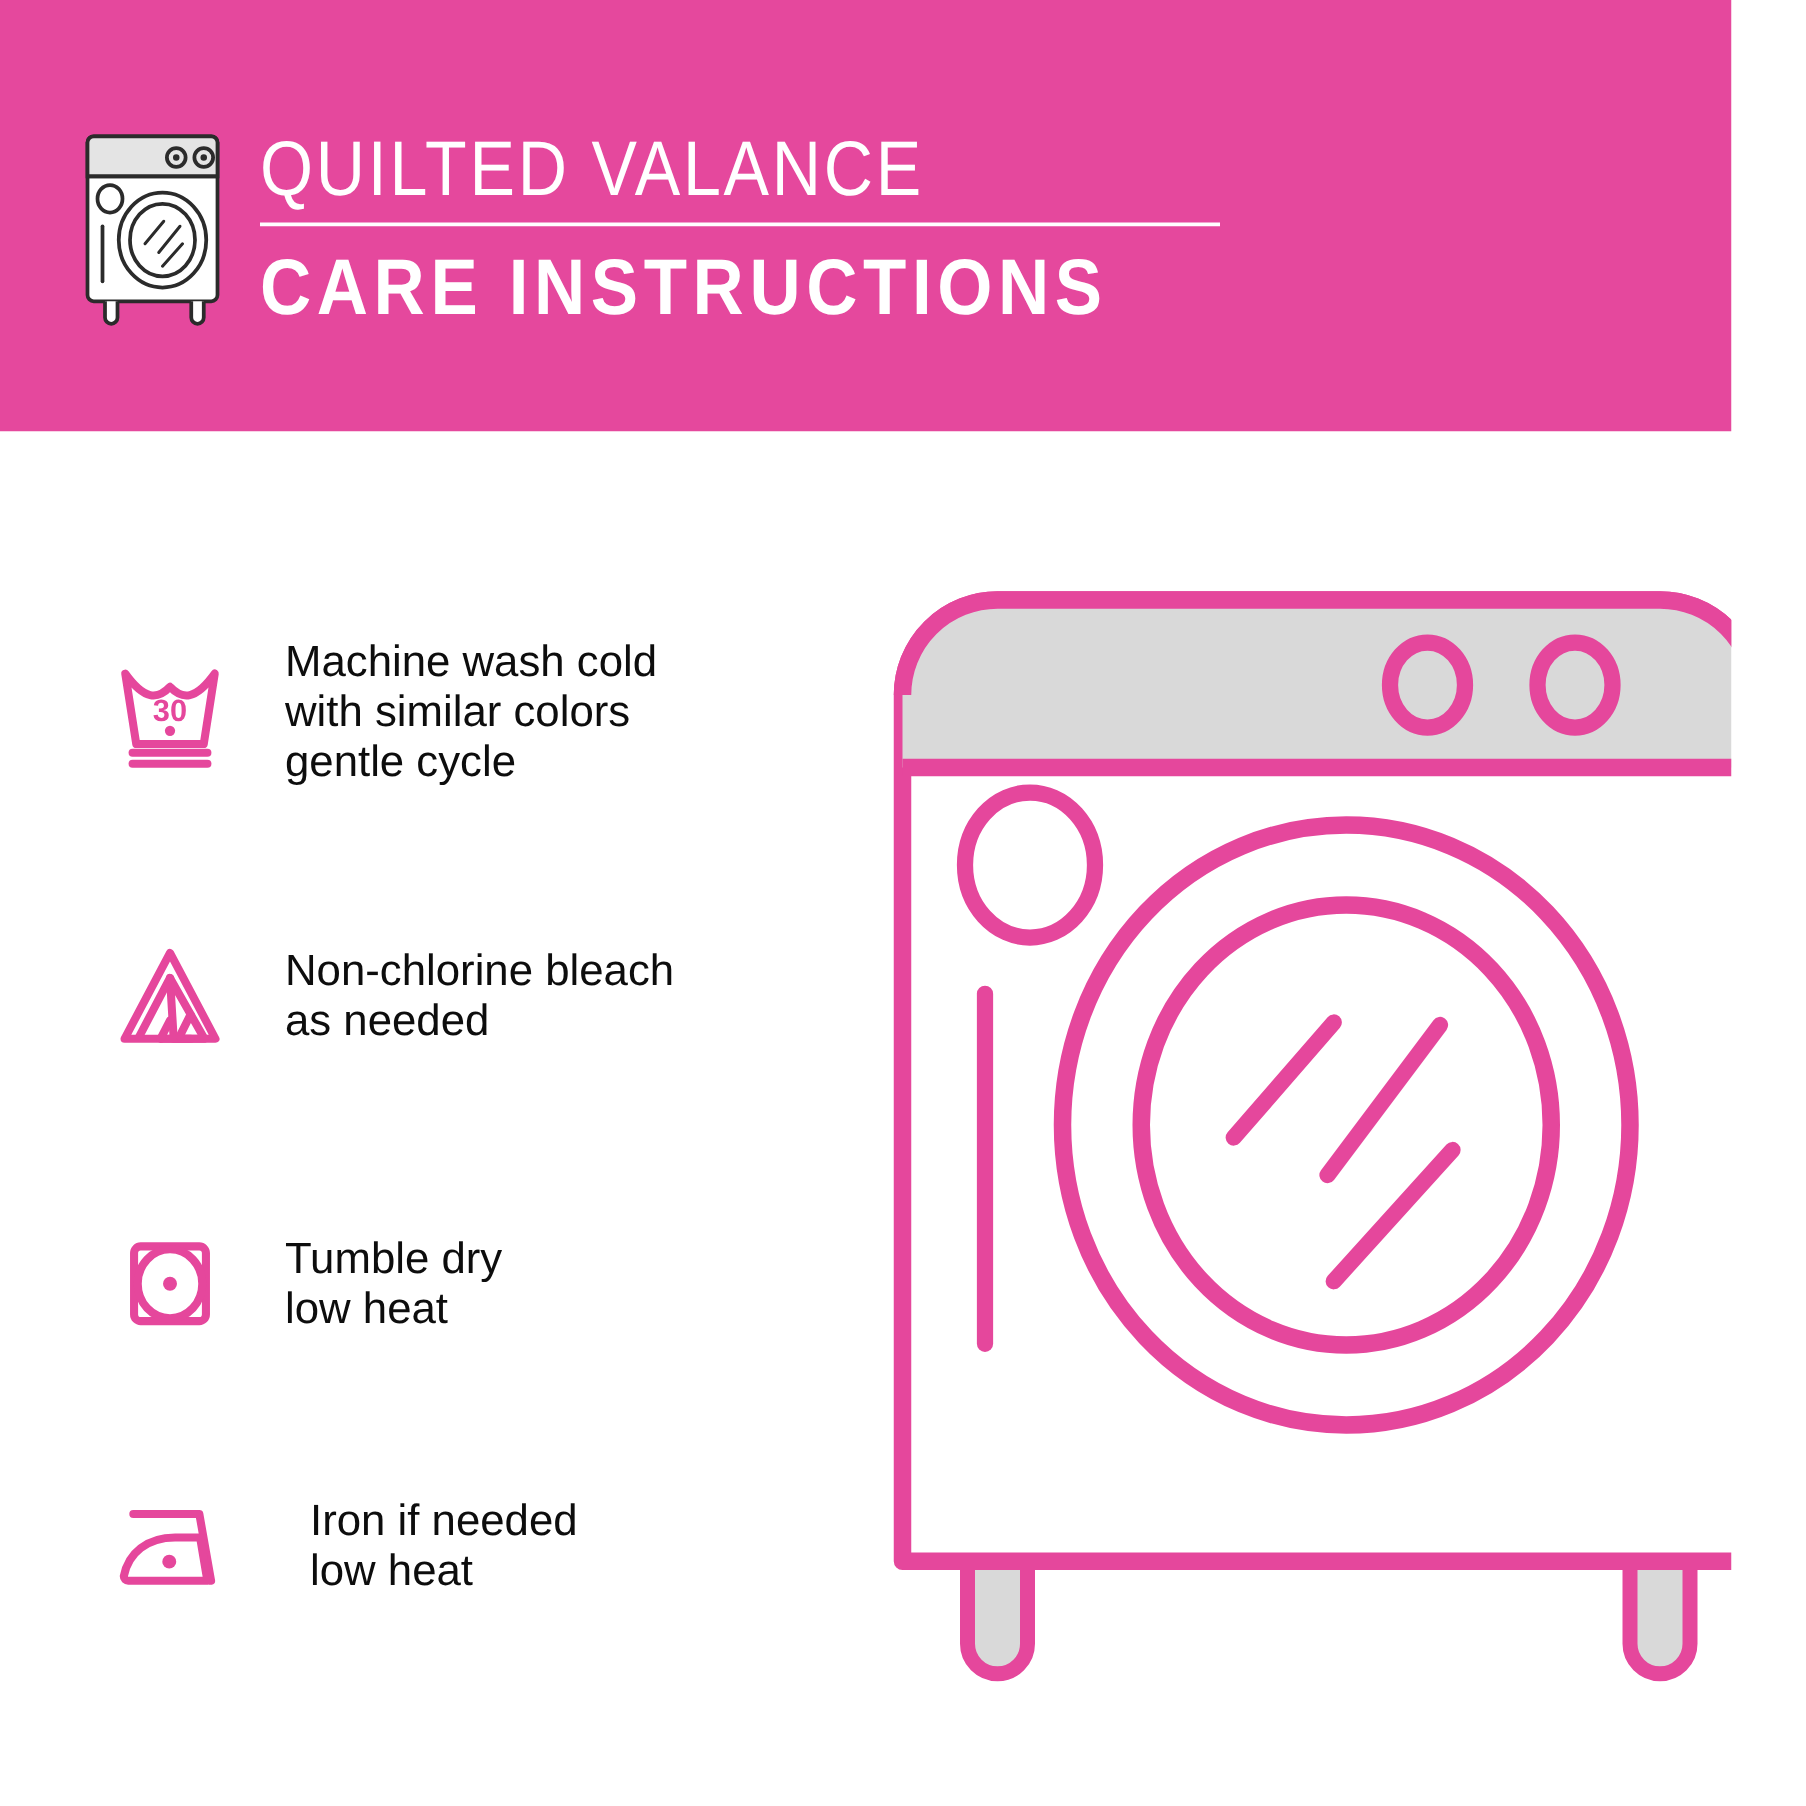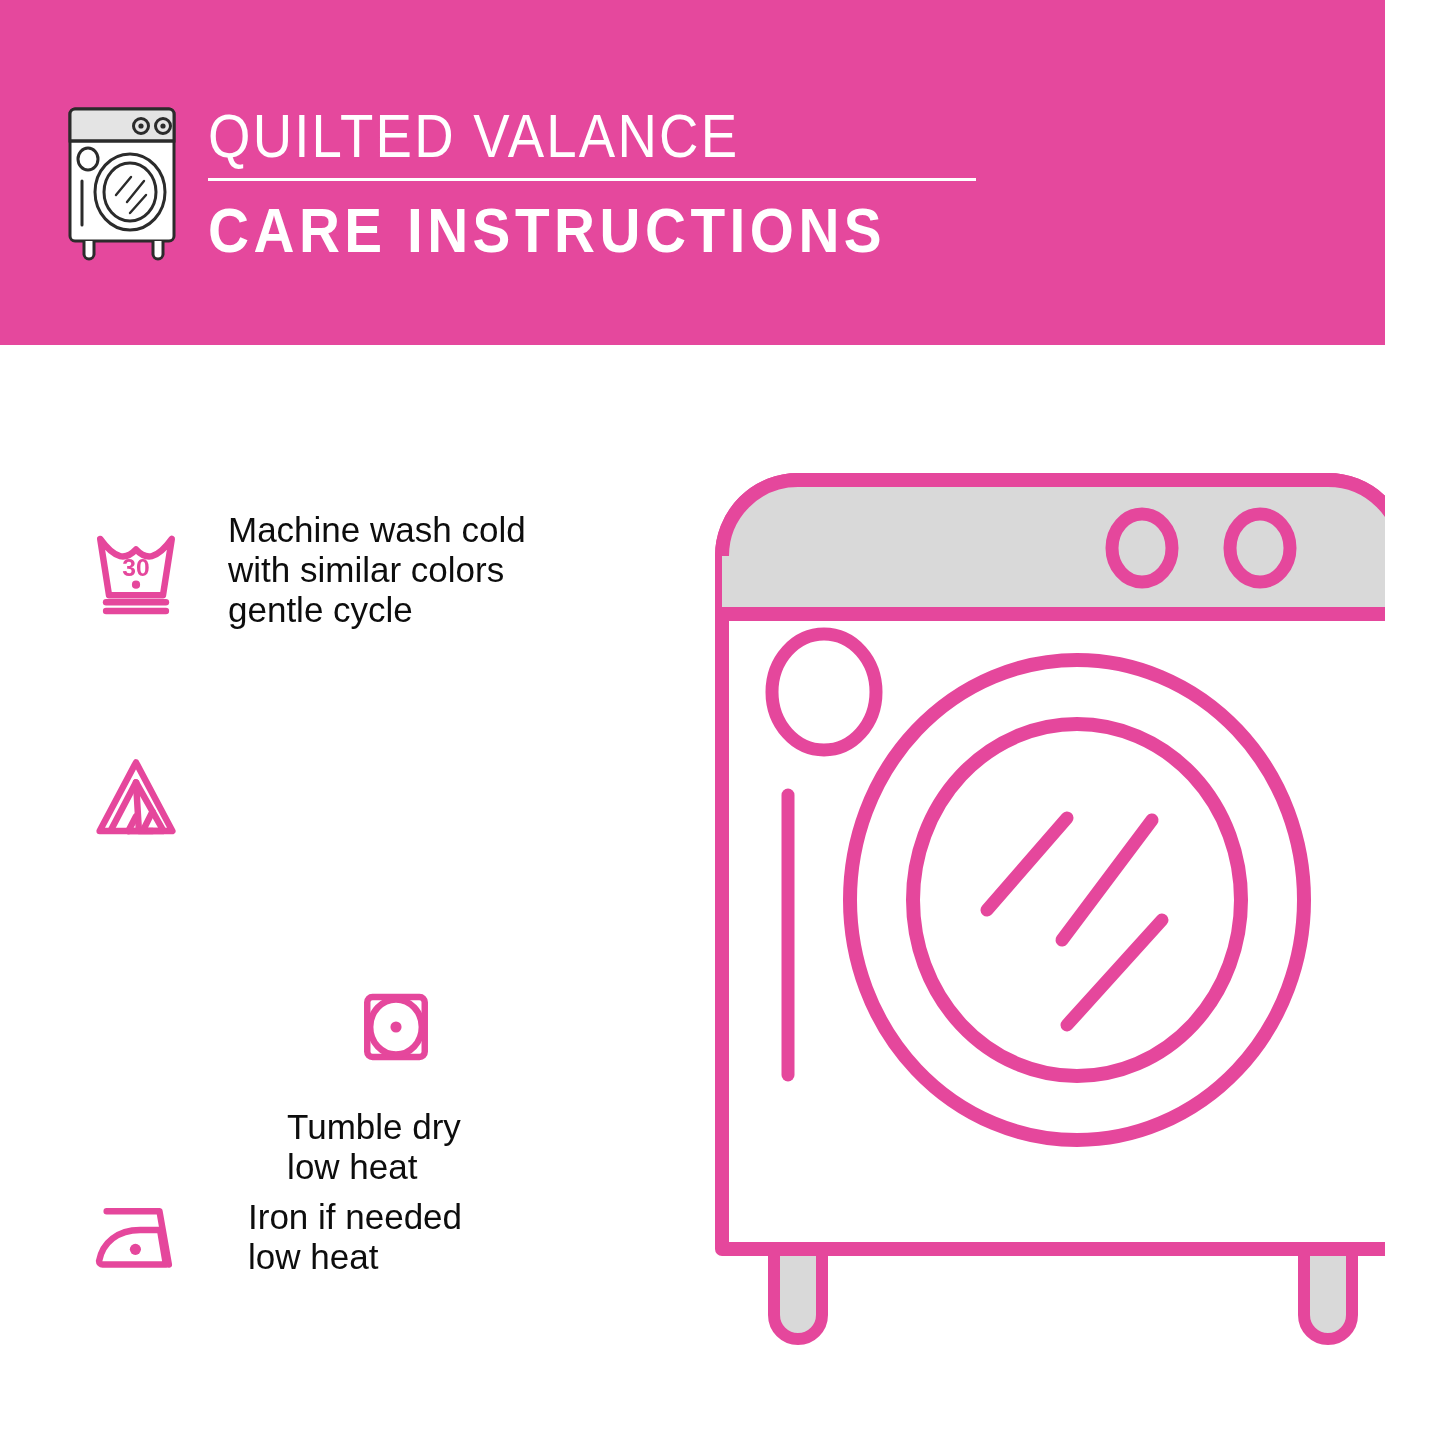--- a/index.html
+++ b/index.html
@@ -101,21 +101,21 @@
     font-size: 35px;
     line-height: 40px;
     color: #0d0d0d;
     padding-left: 48px;
     white-space: pre-line;
   }
 
   
   #care-row-0 { top: 145px; }
   #care-row-1 { top: 372px; }
-  #care-row-2 { top: 602px; flex-direction: column; }
+  #care-row-2 { top: 602px; }
   #care-row-3 { top: 812px; gap: 20px; }
 
   
   #machine-illustration {
     position: absolute;
     left: 712px;
     top: 470px;
     width: 700px;
     height: 900px;
   }
@@ -196,20 +196,22 @@
             <path d="M64 133 L103 133"></path>
             <line x1="62" y1="133" x2="75" y2="108"></line>
           </g>
 
           <g stroke="#e5479c" stroke-width="11" stroke-linecap="round" fill="none">
             <line x1="75" y1="50" x2="33" y2="130"></line>
             <line x1="103" y1="100" x2="88" y2="130"></line>
           </g>
         </svg>
       </div>
+      <div class="care-text">Non-chlorine bleach
+as needed</div>
     </div>
 
     <div class="care-row" id="care-row-2">
       <div class="care-icon">
         <svg viewBox="0 0 150 150" width="150" height="150" aria-hidden="true">
           <g fill="none" stroke="#e5479c" stroke-width="11" stroke-linecap="round" stroke-linejoin="round">
             <rect x="26" y="24" width="98" height="102" rx="9" ry="9"></rect>
             <ellipse cx="75" cy="75" rx="44" ry="47"></ellipse>
           </g>
           <circle cx="75" cy="75" r="9.5" fill="#e5479c"></circle>

